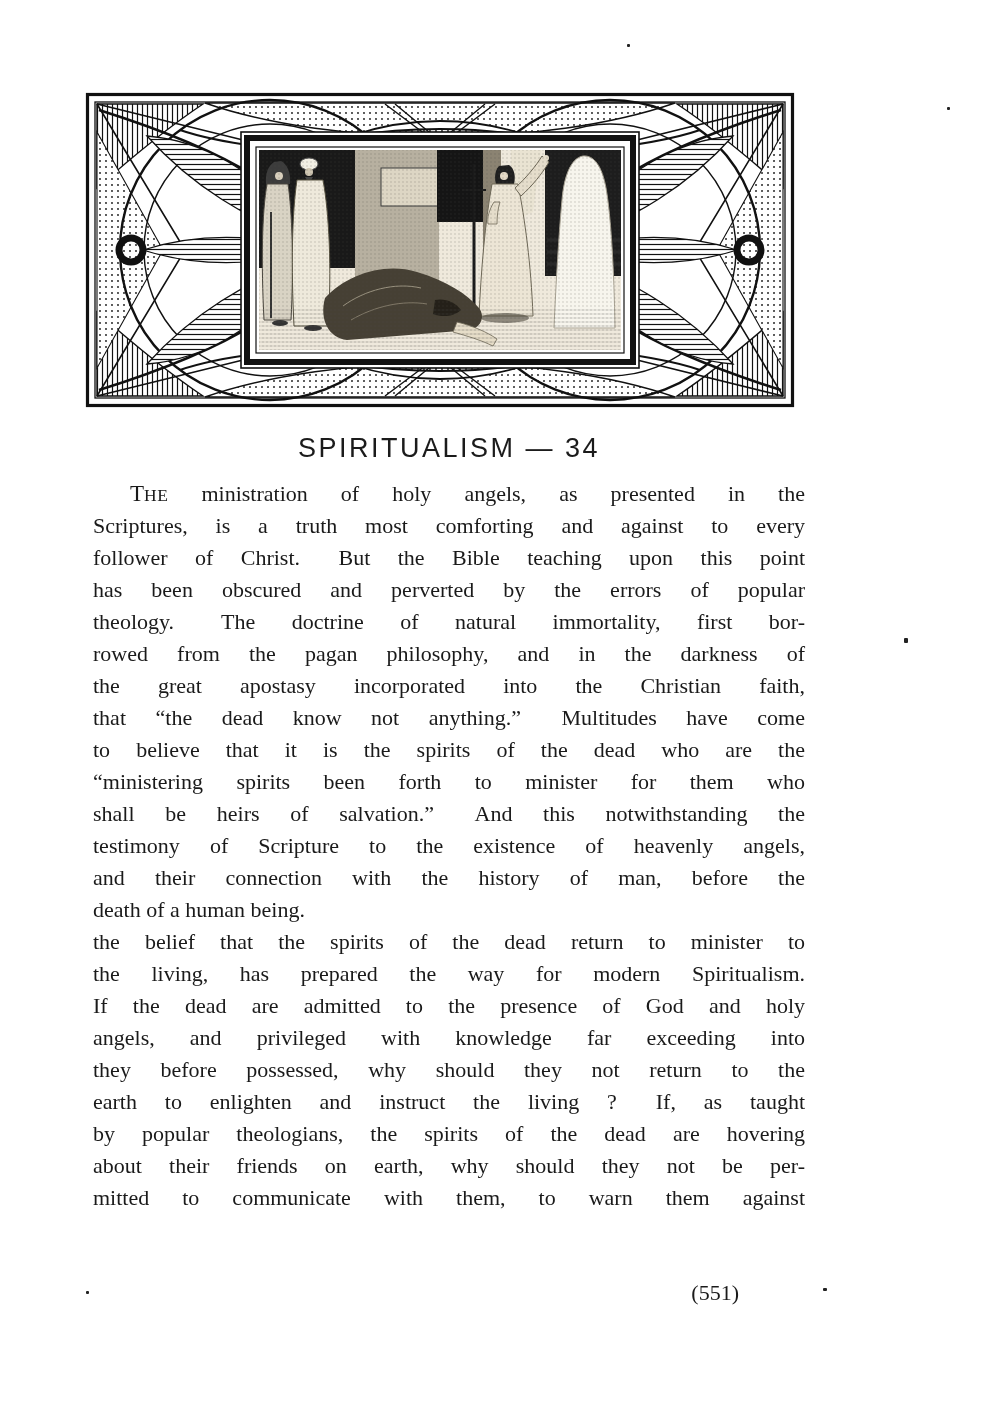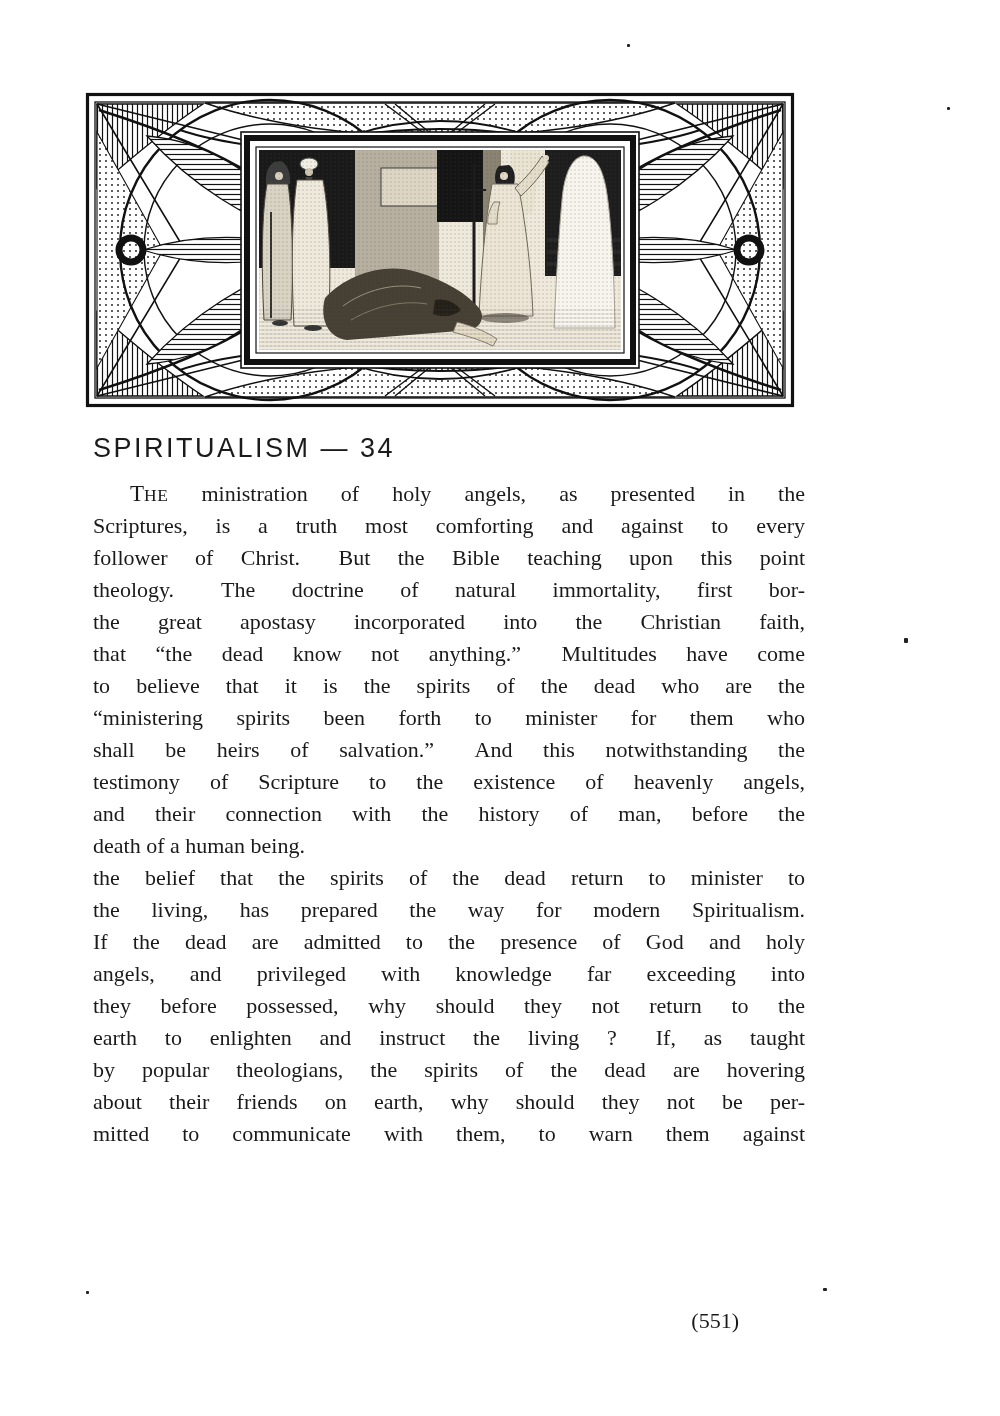--- a/index.html
+++ b/index.html
@@ -5,32 +5,32 @@
   :root { --ink:#161616; --paper:#ffffff; }
   * { margin:0; padding:0; box-sizing:border-box; }
   html,body { background:#fff; }
   body { width:1000px; height:1416px; font-family:"Liberation Serif", serif; }
   .page { position:relative; width:1000px; height:1416px; background:var(--paper); overflow:hidden; }
 
   .ornament { position:absolute; left:85px; top:92px; width:710px; height:316px; }
 
   .content { position:absolute; left:93px; top:433px; width:712px; color:var(--ink); }
   .title { font-family:"Liberation Sans", sans-serif; font-weight:400; font-size:27px;
-           letter-spacing:2.5px; text-align:left; line-height:31px; margin-bottom:14px;
+           letter-spacing:2.5px; text-align:center; line-height:31px; margin-bottom:14px;
            color:#1b1b1b; }
   .bodytext { font-size:22px; line-height:32px; }
   .line { text-align:justify; text-align-last:justify; height:32px; overflow:visible;
           color:#1a1a1a; }
   .line.first-line { text-indent:37px;margin-top:8px; }
   .line.last-line { text-align-last:left; }
   .lead-initial { font-size:23px; }
   .lead-smallcaps { font-size:17.5px; letter-spacing:0.5px; }
 
   .footer { position:absolute; left:93px; top:1280px; width:712px; text-align:right;
-            padding-right:66px; font-size:22px; color:#1a1a1a;margin-top:28px; }
+            padding-right:66px; font-size:22px; color:#1a1a1a; }
 
   .speck { position:absolute; background:#222; border-radius:1px; }
 </style>
 </head>
 <body>
 
 <div class="page">
 
   <svg class="ornament" viewBox="0 0 710 316" xmlns="http://www.w3.org/2000/svg">
     <defs>
@@ -152,21 +152,23 @@
     </g>
   </svg>
 
   <div class="content">
     <div class="title">SPIRITUALISM — 34</div>
     <div class="bodytext">
         <div>
           <div class="line first-line"><span class="lead-initial">T</span><span class="lead-smallcaps">HE</span> ministration of holy angels, as presented in the</div>
           <div class="line">Scriptures, is a truth most comforting and against to every</div>
           <div class="line">follower of Christ.  But the Bible teaching upon this point</div>
+          <div class="line">has been obscured and perverted by the errors of popular</div>
           <div class="line">theology.  The doctrine of natural immortality, first bor-</div>
+          <div class="line">rowed from the pagan philosophy, and in the darkness of</div>
           <div class="line">the great apostasy incorporated into the Christian faith,</div>
           <div class="line">that “the dead know not anything.”  Multitudes have come</div>
           <div class="line">to believe that it is the spirits of the dead who are the</div>
           <div class="line">“ministering spirits been forth to minister for them who</div>
           <div class="line">shall be heirs of salvation.”  And this notwithstanding the</div>
           <div class="line">testimony of Scripture to the existence of heavenly angels,</div>
           <div class="line">and their connection with the history of man, before the</div>
           <div class="line last-line">death of a human being.</div>
         </div>
         <div>

